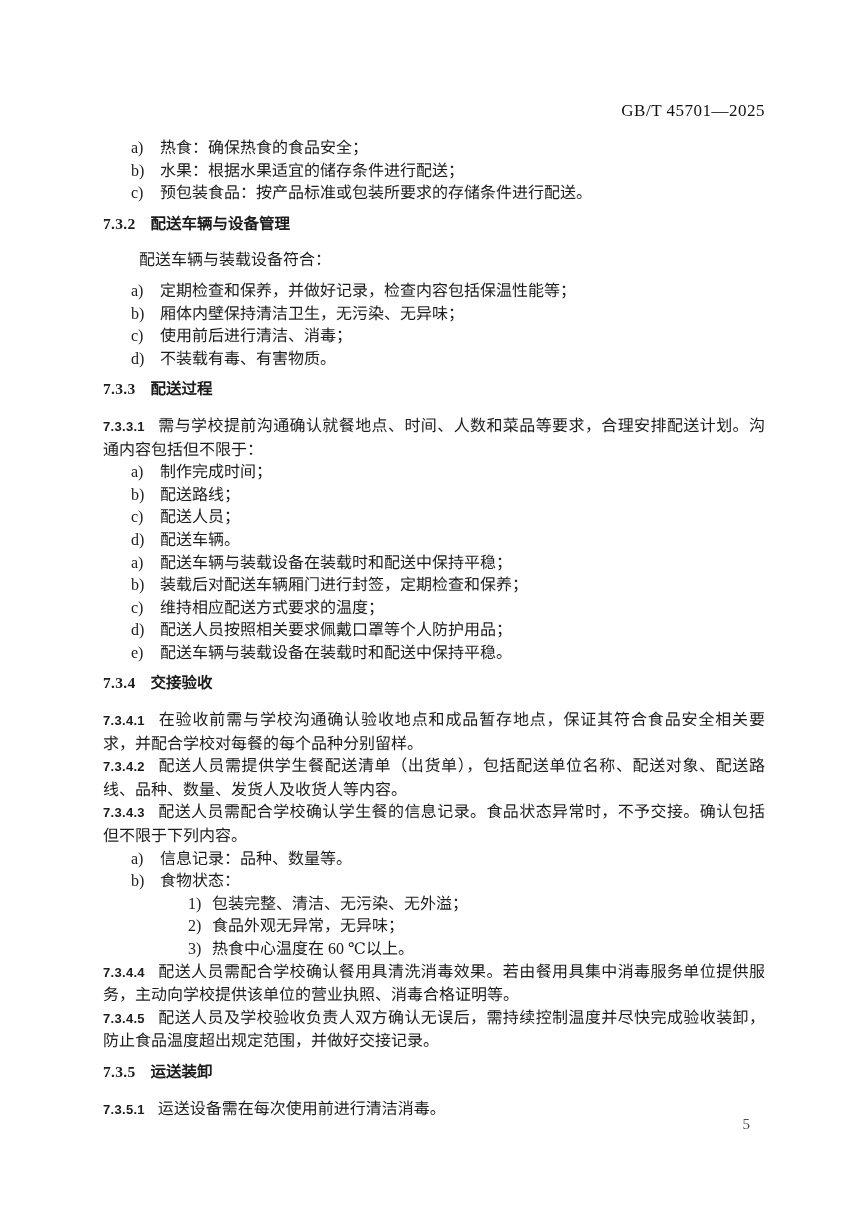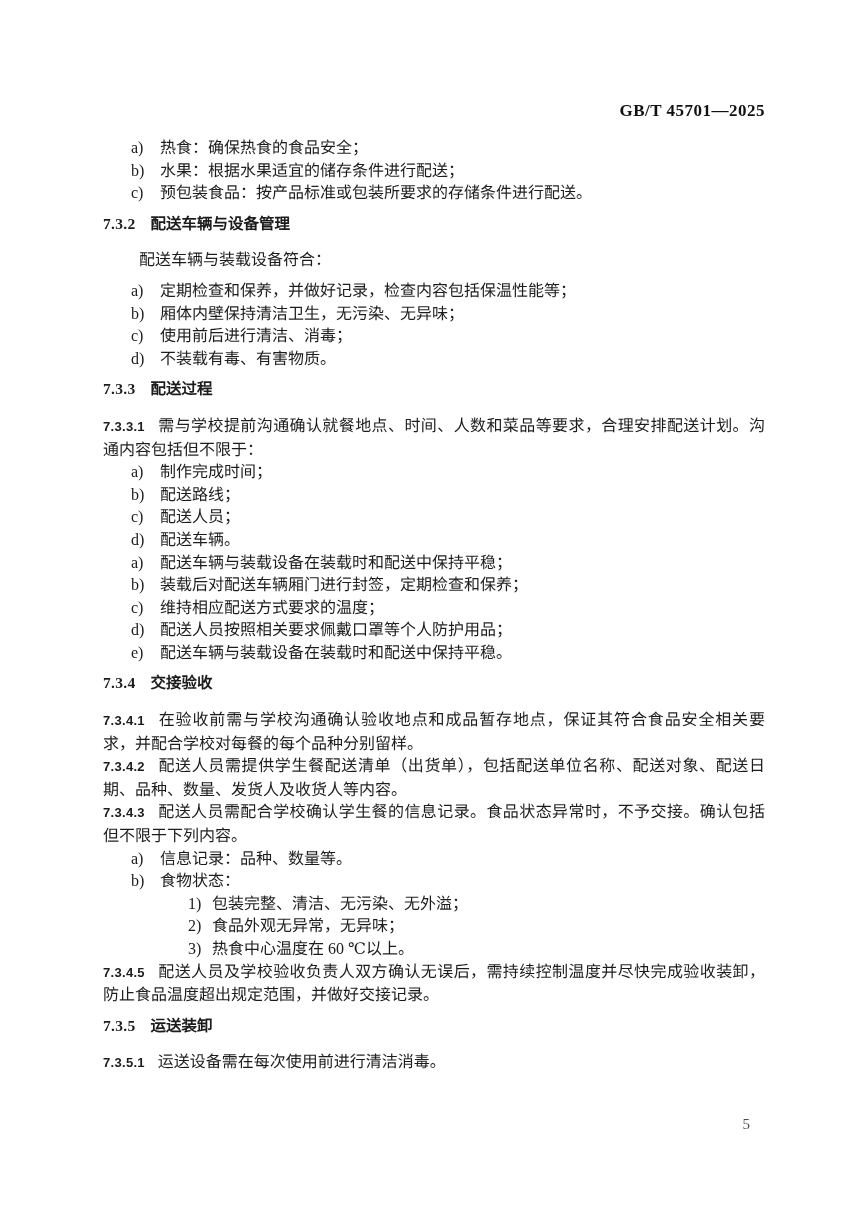--- a/index.html
+++ b/index.html
@@ -14,21 +14,21 @@
     background: #ffffff;
     color: #1c1c1c;
     font-family: "Liberation Serif", "DejaVu Serif", serif;
     overflow: hidden;
   }
   .doc-header {
     position: absolute;
     top: 101px;
     right: 95px;
     font-family: "Liberation Serif", "DejaVu Serif", serif;
-    font-weight: 700;
+    font-weight: 400;
     font-size: 17px;
     letter-spacing: 0.5px;
     color: #111;
   }
   .doc-content {
     position: absolute;
     left: 103px;
     top: 137px;
     width: 662px;
     font-size: 16px;
@@ -167,21 +167,21 @@
           <span class="list-marker">d)</span>
           <span class="list-text">配送人员按照相关要求佩戴口罩等个人防护用品；</span>
         </div>
         <div class="list-item">
           <span class="list-marker">e)</span>
           <span class="list-text">配送车辆与装载设备在装载时和配送中保持平稳。</span>
         </div>
       </div>
       <div class="sec-heading"><span class="sec-num">7.3.4</span><span class="sec-title">交接验收</span></div>
       <p class="clause"><span class="clause-num">7.3.4.1</span><span class="clause-text">在验收前需与学校沟通确认验收地点和成品暂存地点，保证其符合食品安全相关要求，并配合学校对每餐的每个品种分别留样。</span></p>
-      <p class="clause"><span class="clause-num">7.3.4.2</span><span class="clause-text">配送人员需提供学生餐配送清单（出货单），包括配送单位名称、配送对象、配送日期、品种、数量、发货人及收货人等内容。</span></p>
+      <p class="clause"><span class="clause-num">7.3.4.2</span><span class="clause-text">配送人员需提供学生餐配送清单（出货单），包括配送单位名称、配送对象、配送路线、品种、数量、发货人及收货人等内容。</span></p>
       <p class="clause"><span class="clause-num">7.3.4.3</span><span class="clause-text">配送人员需配合学校确认学生餐的信息记录。食品状态异常时，不予交接。确认包括但不限于下列内容。</span></p>
       <div class="list level-1">
         <div class="list-item">
           <span class="list-marker">a)</span>
           <span class="list-text">信息记录：品种、数量等。</span>
         </div>
         <div class="list-item">
           <span class="list-marker">b)</span>
           <span class="list-text">食物状态：</span>
         </div>
@@ -193,19 +193,20 @@
         </div>
         <div class="list-item">
           <span class="list-marker">2)</span>
           <span class="list-text">食品外观无异常，无异味；</span>
         </div>
         <div class="list-item">
           <span class="list-marker">3)</span>
           <span class="list-text">热食中心温度在 60 ℃以上。</span>
         </div>
       </div>
+      <p class="clause"><span class="clause-num">7.3.4.4</span><span class="clause-text">配送人员需配合学校确认餐用具清洗消毒效果。若由餐用具集中消毒服务单位提供服务，主动向学校提供该单位的营业执照、消毒合格证明等。</span></p>
       <p class="clause"><span class="clause-num">7.3.4.5</span><span class="clause-text">配送人员及学校验收负责人双方确认无误后，需持续控制温度并尽快完成验收装卸，防止食品温度超出规定范围，并做好交接记录。</span></p>
       <div class="sec-heading"><span class="sec-num">7.3.5</span><span class="sec-title">运送装卸</span></div>
       <p class="clause"><span class="clause-num">7.3.5.1</span><span class="clause-text">运送设备需在每次使用前进行清洁消毒。</span></p>
     </main>
 
   <div class="page-number">5</div>
 </div>
 
 </body></html>

